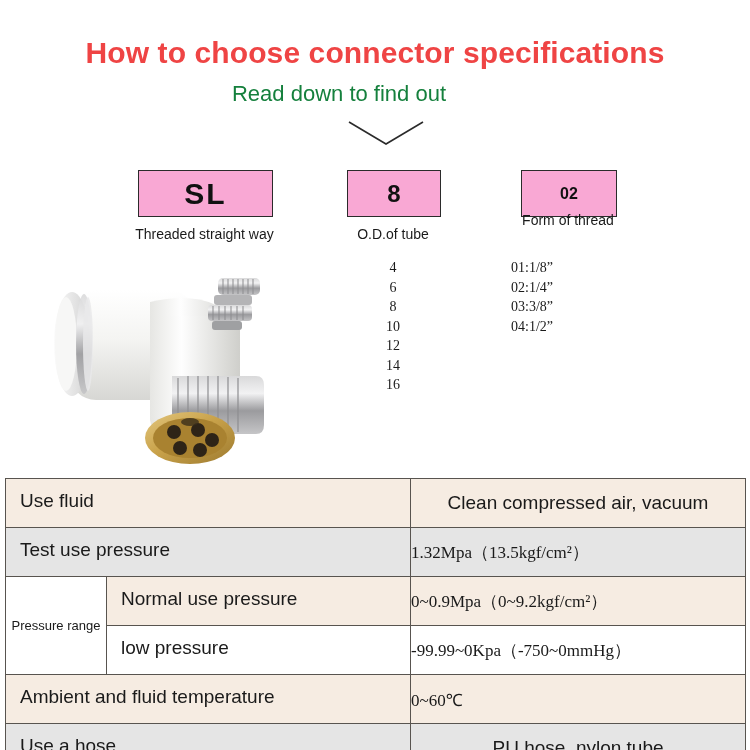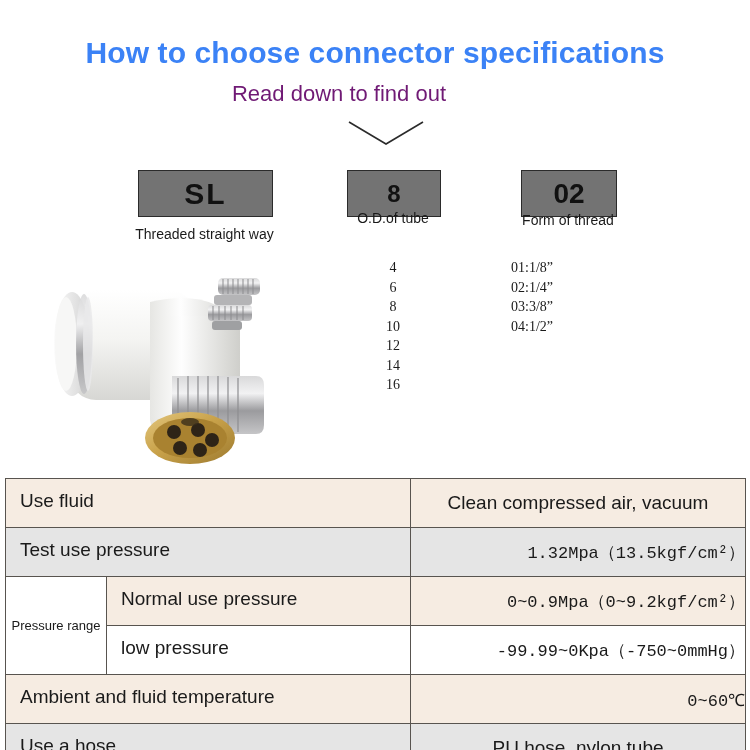--- a/index.html
+++ b/index.html
@@ -6,47 +6,47 @@
   body{
     width:750px;height:750px;background:#ffffff;
     font-family:"Liberation Sans", sans-serif;
     color:#1a1a1a;position:relative;overflow:hidden;
   }
   .page{position:relative;width:750px;height:750px;}
 
   
   .title{
     position:absolute;left:0;top:36px;width:750px;text-align:center;
-    font-size:30px;font-weight:bold;color:#3b82f6;letter-spacing:.1px;
+    font-size:30px;font-weight:bold;color:#ef4444;letter-spacing:.1px;
     white-space:nowrap;
   }
   .subtitle{
     position:absolute;left:0;top:81px;width:678px;text-align:center;
-    font-size:22px;color:#701a75;font-weight:normal;
+    font-size:22px;color:#15803d;font-weight:normal;
   }
 
   
   .chevron{position:absolute;left:341px;top:118px;width:90px;height:30px;}
 
   
   .codebox{
-    position:absolute;border:1.5px solid #2b2b2b;background:#737373;
+    position:absolute;border:1.5px solid #2b2b2b;background:#f9a8d4;
     display:flex;align-items:center;justify-content:center;
     font-weight:bold;color:#111;
   }
   #box-sl{left:138px;top:170px;width:133px;height:45px;font-size:30px;letter-spacing:2px;}
   #box-od{left:347px;top:170px;width:92px;height:45px;font-size:24px;}
-  #box-th{left:521px;top:170px;width:94px;height:45px;font-size:28px;}
+  #box-th{left:521px;top:170px;width:94px;height:45px;font-size:16px;}
 
   .boxcap{
     position:absolute;text-align:center;font-size:14px;color:#1a1a1a;
     white-space:nowrap;
   }
   #cap-sl{left:108px;top:226px;width:193px;}
-  #cap-od{left:347px;top:210px;width:92px;}
+  #cap-od{left:347px;top:226px;width:92px;}
   #cap-th{left:511px;top:212px;width:114px;}
 
   
   .optlist{position:absolute;font-size:14px;line-height:19.5px;color:#1a1a1a;
            font-family:"Liberation Serif", serif;}
   #list-od{left:347px;top:258px;width:92px;text-align:center;}
   #list-th{left:511px;top:258px;width:114px;text-align:left;}
   .optlist div{white-space:nowrap;}
 
   
@@ -57,22 +57,22 @@
     position:absolute;left:5px;top:478px;width:740px;
     border-collapse:collapse;table-layout:fixed;
   }
   .spec td{
     border:1.4px solid #58544f;
     font-size:19px;color:#1a1a1a;
     padding:0 0 4px 14px;height:44px;vertical-align:middle;
     font-family:"Liberation Sans", sans-serif;
   }
   .spec td.val{
-    text-align:right;padding:0;font-size:17px;
-    font-family:Liberation Mono, monospace;
+    text-align:left;padding:0;font-size:17px;
+    font-family:Liberation Serif, serif;
   }
   .spec td.val-big{
     text-align:center;padding:0;font-size:19px;
     font-family:"Liberation Sans", sans-serif;
   }
   .r-beige td{background:#f6ece2;}
   .r-white td{background:#e5e5e5;}
   td.cell-beige{background:#f6ece2 !important;}
   td.cell-white{background:#ffffff !important;}
   td.pr-label{

